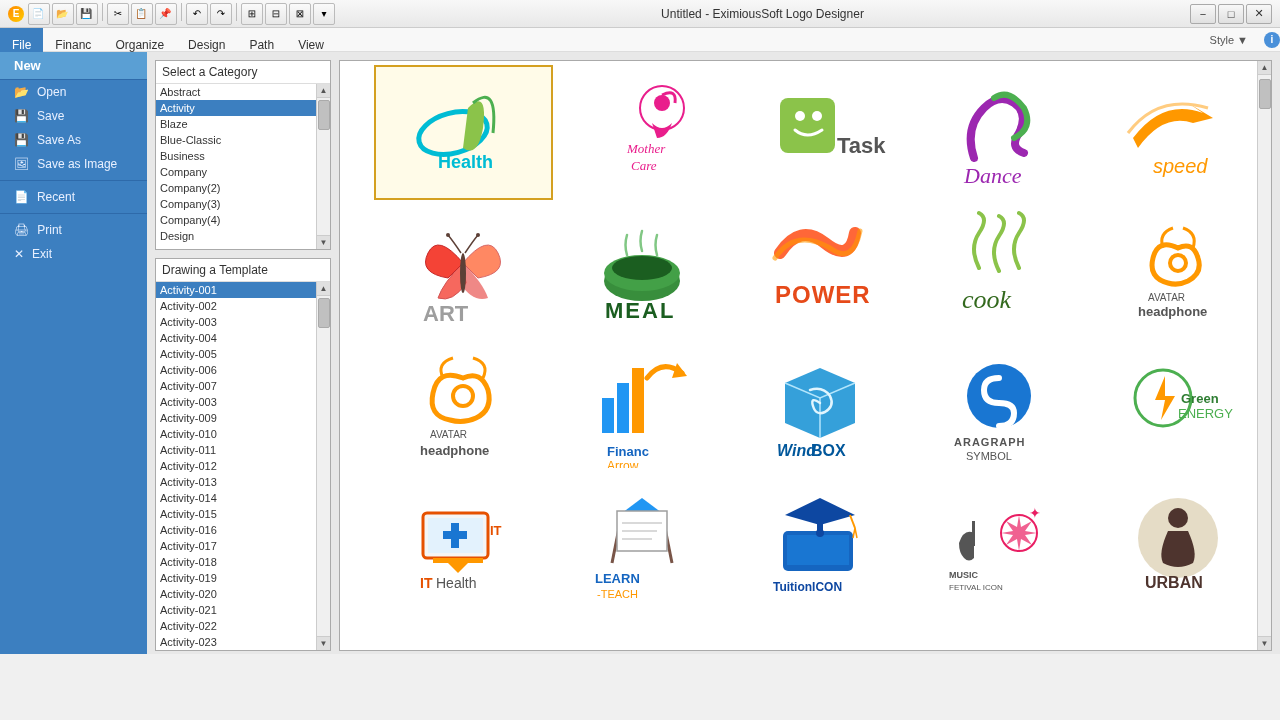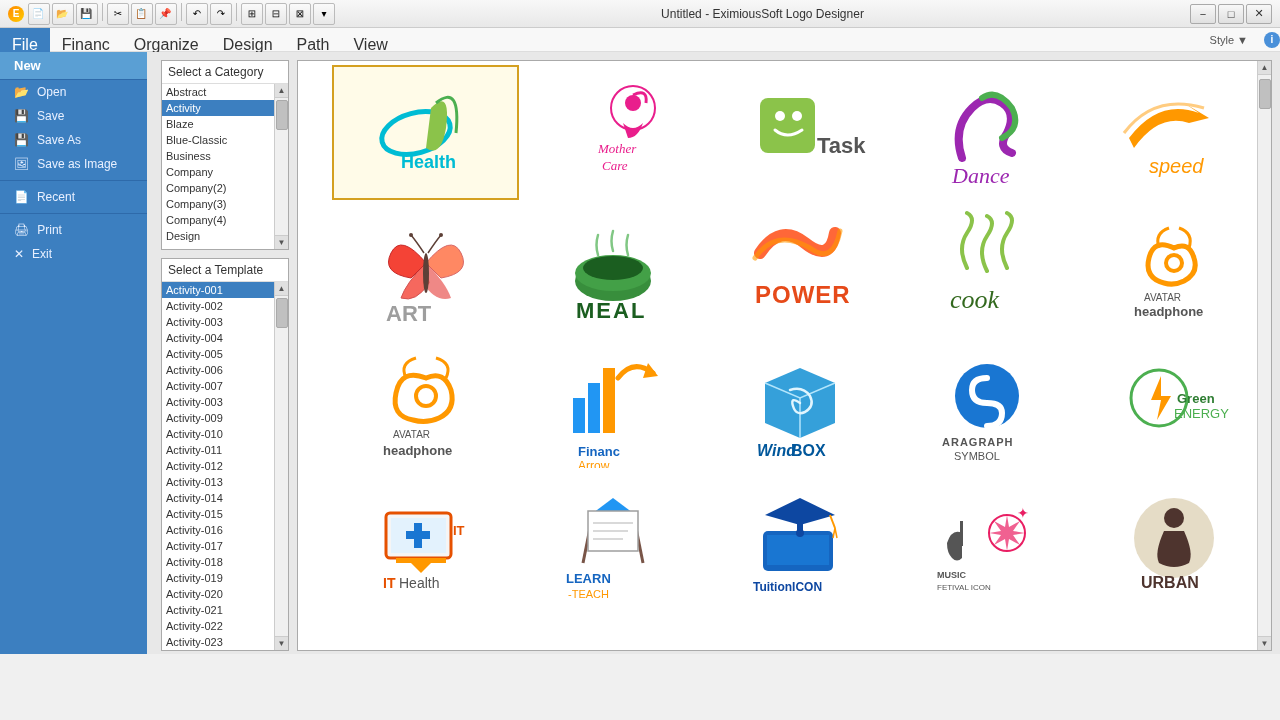--- a/index.html
+++ b/index.html
@@ -30,21 +30,21 @@
     .menu-bar {
       height: 24px;
       background: #f8f8f8;
       border-bottom: 1px solid #ddd;
       display: flex;
       align-items: stretch;
     }
     .menu-item {
       padding: 17px 12px;
       display: flex; align-items: center;
-      font-size: 16px; color: #333;
+      font-size: 12px; color: #333;
       cursor: pointer;
     }
     .menu-item.active { background: #3c7fc0; color: white; }
     .tb-btn {
       width: 22px; height: 22px;
       background: linear-gradient(to bottom, #fafafa, #e8e8e8);
       border: 1px solid #bbb; border-radius: 2px;
       display: flex; align-items: center; justify-content: center;
       cursor: pointer; font-size: 10px;
     }
@@ -104,25 +104,24 @@
     }
 
     .dialog-content {
       flex: 1;
       display: flex;
       gap: 8px;
     }
 
     
     .dialog-left {
-      width: 128px;
+      width: 176px;
       display: flex;
       flex-direction: column;
       gap: 8px;
-      margin-left: 6px;
     }
 
     .category-box, .template-box {
       background: white;
       border: 1px solid #aaa;
       display: flex;
       flex-direction: column;
     }
     .box-label {
       font-size: 12px;
@@ -339,21 +338,21 @@
 
               <div class="list-scrollbar">
                 <div class="scroll-arrow">▲</div>
                 <div class="scroll-thumb"></div>
                 <div class="scroll-arrow bottom">▼</div>
               </div>
             </div>
           </div>
 
           <div class="template-box" style="flex:1;">
-            <div class="box-label">Select a Template</div>
+            <div class="box-label">Drawing a Template</div>
             <div class="list-container" style="padding-right:14px;">
               <div class="list-item selected">Activity-001</div>
               <div class="list-item">Activity-002</div>
               <div class="list-item">Activity-003</div>
               <div class="list-item">Activity-004</div>
               <div class="list-item">Activity-005</div>
               <div class="list-item">Activity-006</div>
               <div class="list-item">Activity-007</div>
               <div class="list-item">Activity-003</div>
               <div class="list-item">Activity-009</div>

